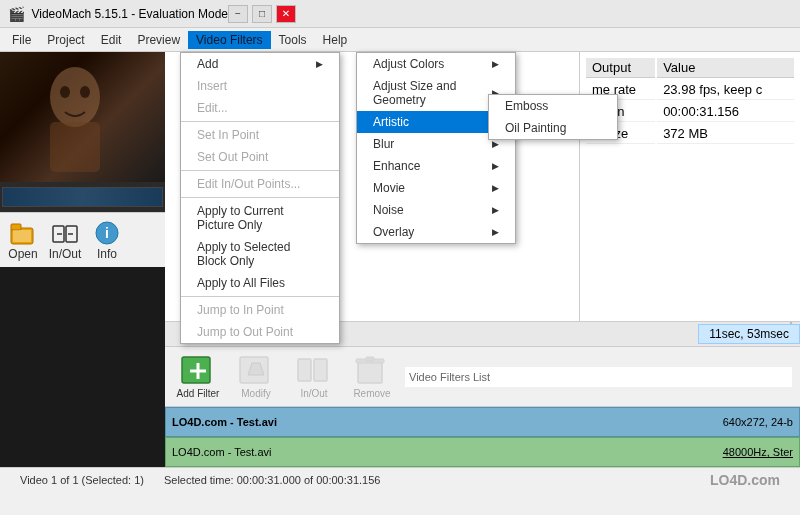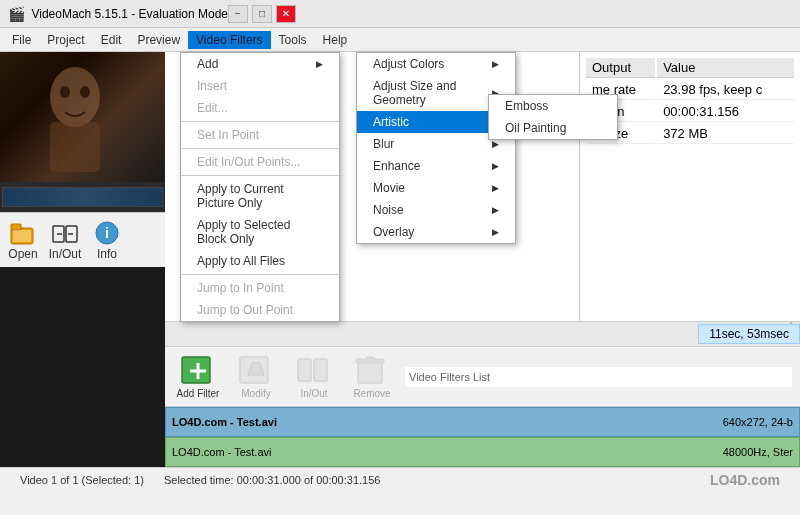--- a/index.html
+++ b/index.html
@@ -498,41 +498,42 @@
       </div>
     </div>
 
     <div id="tracks-area">
       <div id="track-video">
         <span>LO4D.com - Test.avi</span>
         <span style="margin-left:auto; font-weight:normal;padding-left:21px;">640x272, 24-b</span>
       </div>
       <div id="track-audio">
         <span>LO4D.com - Test.avi</span>
-        <span style="margin-left:auto;">48000Hz, Ster</span>
+        <span style="margin-left:auto;text-decoration:underline;">48000Hz, Ster</span>
       </div>
     </div>
 
   </div>
 </div>
 
 <div id="statusbar">
   <span>Video 1 of 1 (Selected: 1)</span>
   <span>Selected time:  00:00:31.000  of  00:00:31.156</span>
   <span class="watermark">LO4D.com</span>
 </div>
 
 <div class="dropdown-container">
 
   <div class="dropdown" id="menu-videofilters">
     <div class="dropdown-item has-submenu">Add</div>
     <div class="dropdown-item disabled">Insert</div>
     <div class="dropdown-item disabled">Edit...</div>
     <div class="dropdown-item disabled separator" style="border-top:1px solid #ccc; margin:2px 0; padding:0;height:1px;"></div>
     <div class="dropdown-item disabled">Set In Point</div>
+    <div class="dropdown-item disabled">Set Out Point</div>
     <div class="dropdown-item disabled separator" style="border-top:1px solid #ccc; margin:2px 0; padding:0;height:1px;"></div>
     <div class="dropdown-item disabled">Edit In/Out Points...</div>
     <div class="dropdown-item separator" style="border-top:1px solid #ccc; margin:2px 0; padding:0;height:1px;"></div>
     <div class="dropdown-item">Apply to Current Picture Only</div>
     <div class="dropdown-item">Apply to Selected Block Only</div>
     <div class="dropdown-item">Apply to All Files</div>
     <div class="dropdown-item separator" style="border-top:1px solid #ccc; margin:2px 0; padding:0;height:1px;"></div>
     <div class="dropdown-item disabled">Jump to In Point</div>
     <div class="dropdown-item disabled">Jump to Out Point</div>
   </div>

